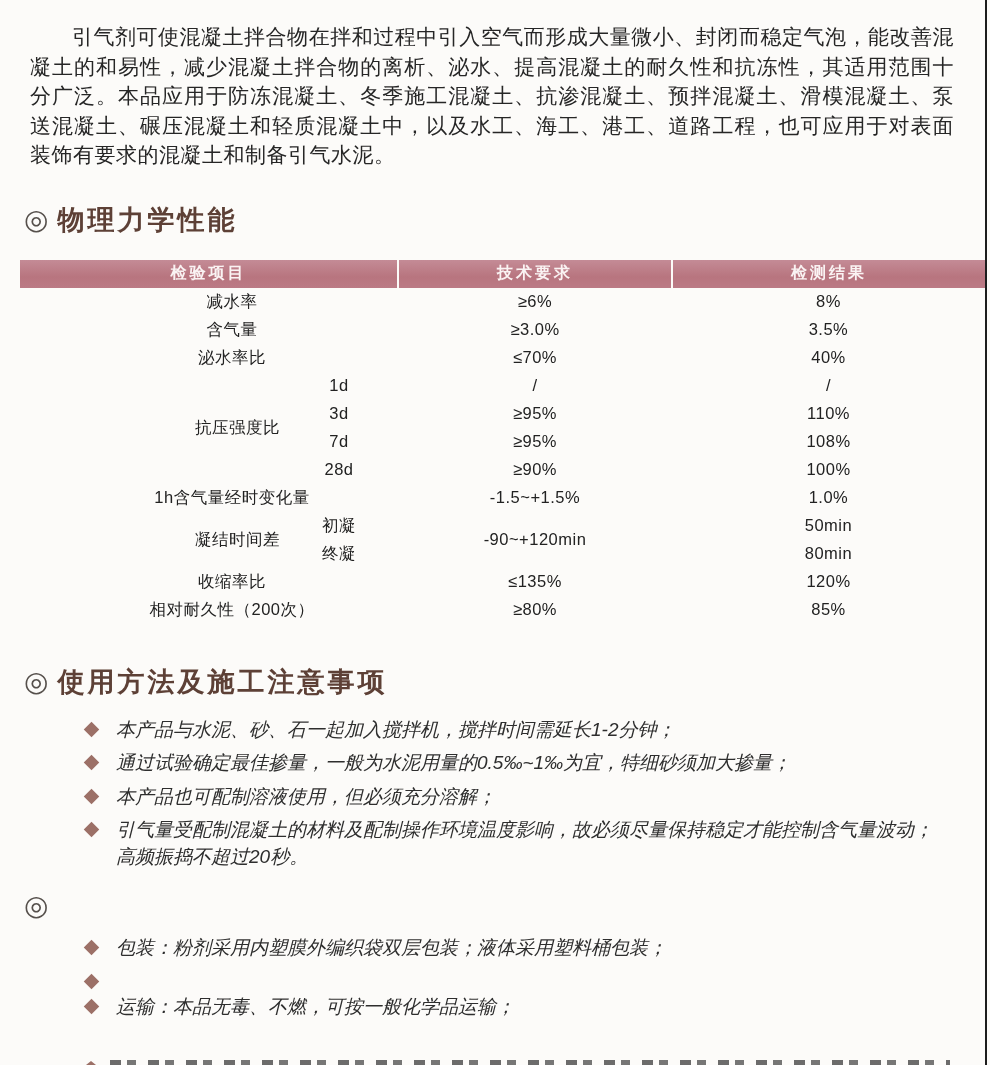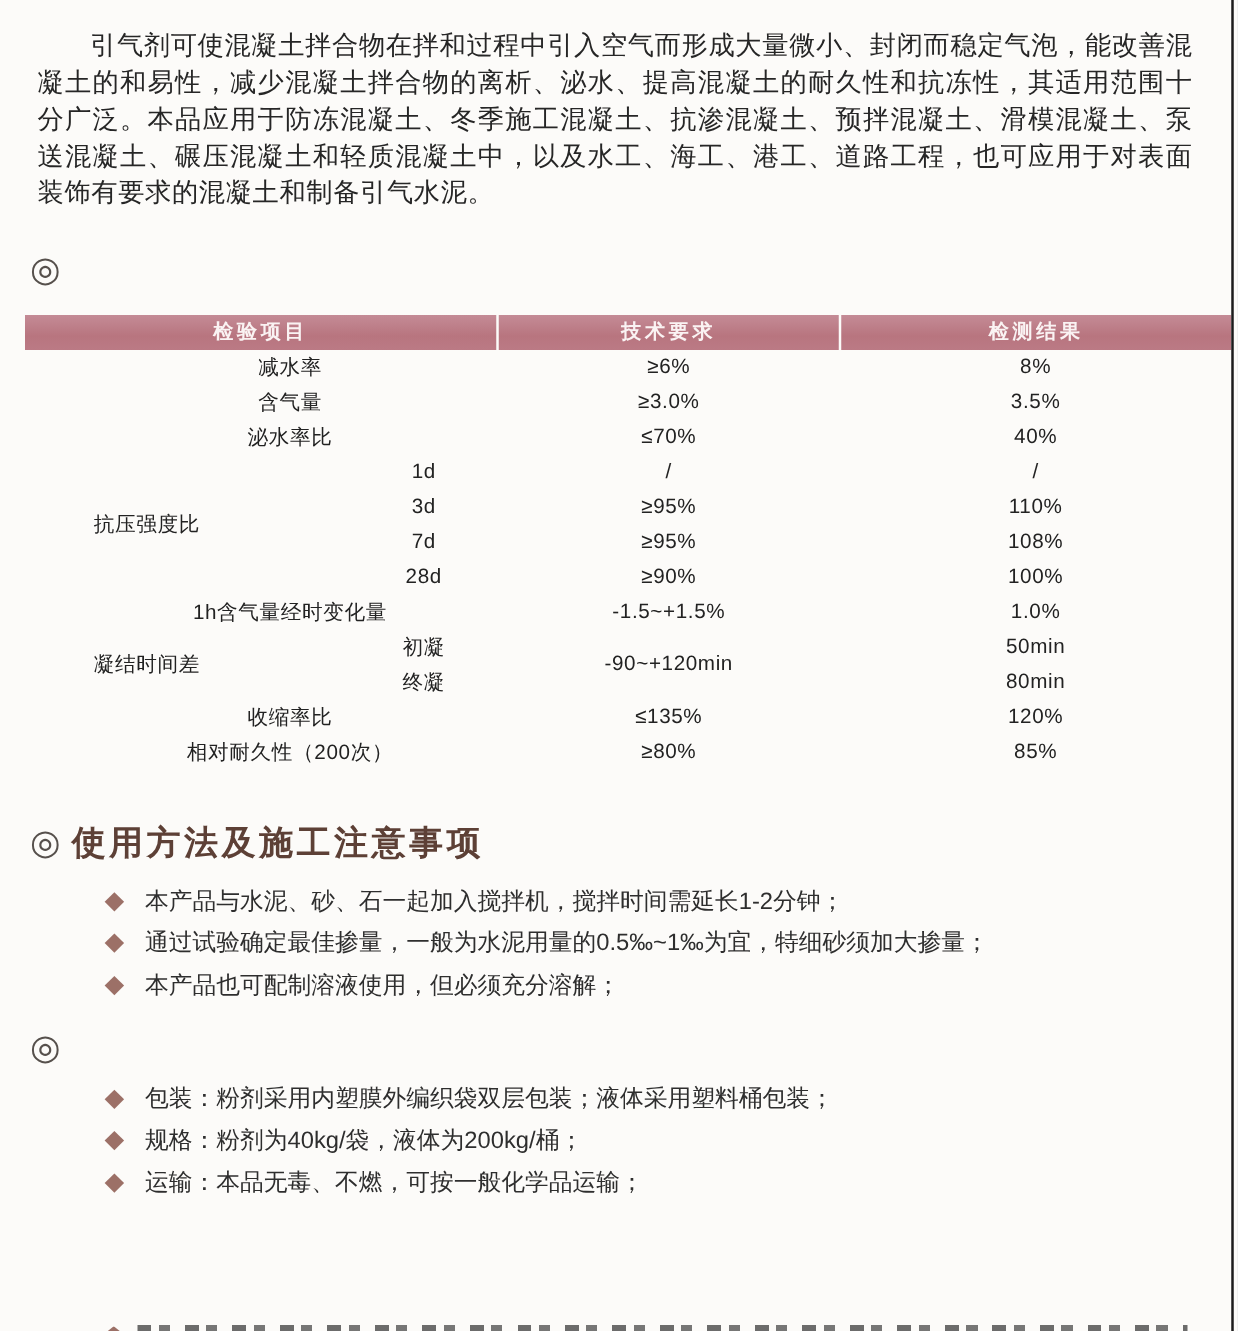--- a/index.html
+++ b/index.html
@@ -58,30 +58,31 @@
   }
   .perf-table th:last-child{border-right:none;}
   .perf-table td{
     height:28px;
     text-align:center;
     padding:0;
     letter-spacing:0.5px;
     margin-top:36px;
   }
   .perf-table td.item-span{padding-left:46px;}
-  .perf-table td.group-label{text-align:left;padding-left:55px;}
+  .perf-table td.group-label{text-align:right;padding-left:55px;}
   .perf-table td.sub-label{text-align:center;}
   
   .bullet-list{
     list-style:none;
     margin:0;
     padding:0 40px 0 86px;
     font-size:19px;
     line-height:27px;
     color:#2e2e2e;
+    font-style:italic;
   }
   .bullet-list li{
     margin-bottom:6.5px;
     display:flex;
     align-items:flex-start;
   }
   .diamond{
     flex:0 0 auto;
     width:11px;height:11px;
     margin:8px 19px 0 0;
@@ -108,20 +109,21 @@
 </style>
 </head>
 <body>
 
 <div class="page">
 
   <p class="intro">引气剂可使混凝土拌合物在拌和过程中引入空气而形成大量微小、封闭而稳定气泡，能改善混凝土的和易性，减少混凝土拌合物的离析、泌水、提高混凝土的耐久性和抗冻性，其适用范围十分广泛。本品应用于防冻混凝土、冬季施工混凝土、抗渗混凝土、预拌混凝土、滑模混凝土、泵送混凝土、碾压混凝土和轻质混凝土中，以及水工、海工、港工、道路工程，也可应用于对表面装饰有要求的混凝土和制备引气水泥。</p>
 
   <div class="section-heading">
     <span class="marker">◎</span>
+    <span>物理力学性能</span>
   </div>
 
   <table class="perf-table">
     <colgroup>
       <col style="width:260px">
         <col style="width:118px">
         <col style="width:274px">
         <col style="width:313px">
     </colgroup>
     <thead>
@@ -207,34 +209,37 @@
       <span>本产品与水泥、砂、石一起加入搅拌机，搅拌时间需延长1-2分钟；</span>
     </li>
     <li>
       <span class="diamond"></span>
       <span>通过试验确定最佳掺量，一般为水泥用量的0.5‰~1‰为宜，特细砂须加大掺量；</span>
     </li>
     <li>
       <span class="diamond"></span>
       <span>本产品也可配制溶液使用，但必须充分溶解；</span>
     </li>
+    <li>
+      <span class="diamond"></span>
+      <span>引气量受配制混凝土的材料及配制操作环境温度影响，故必须尽量保持稳定才能控制含气量波动；高频振捣不超过20秒。</span>
+    </li>
   </ul>
 
   <div class="section-heading heading-packaging">
     <span class="marker">◎</span>
   </div>
 
   <ul class="bullet-list packaging-list">
     <li>
       <span class="diamond"></span>
       <span>包装：粉剂采用内塑膜外编织袋双层包装；液体采用塑料桶包装；</span>
     </li>
     <li>
       <span class="diamond"></span>
-      <span>规格：粉剂为40kg/袋，液体为200kg/桶；</span>
     </li>
     <li>
       <span class="diamond"></span>
       <span>运输：本品无毒、不燃，可按一般化学品运输；</span>
     </li>
 
   </ul>
 
   <div class="cutoff-diamond"></div>
   <div class="cutoff-line"></div>

